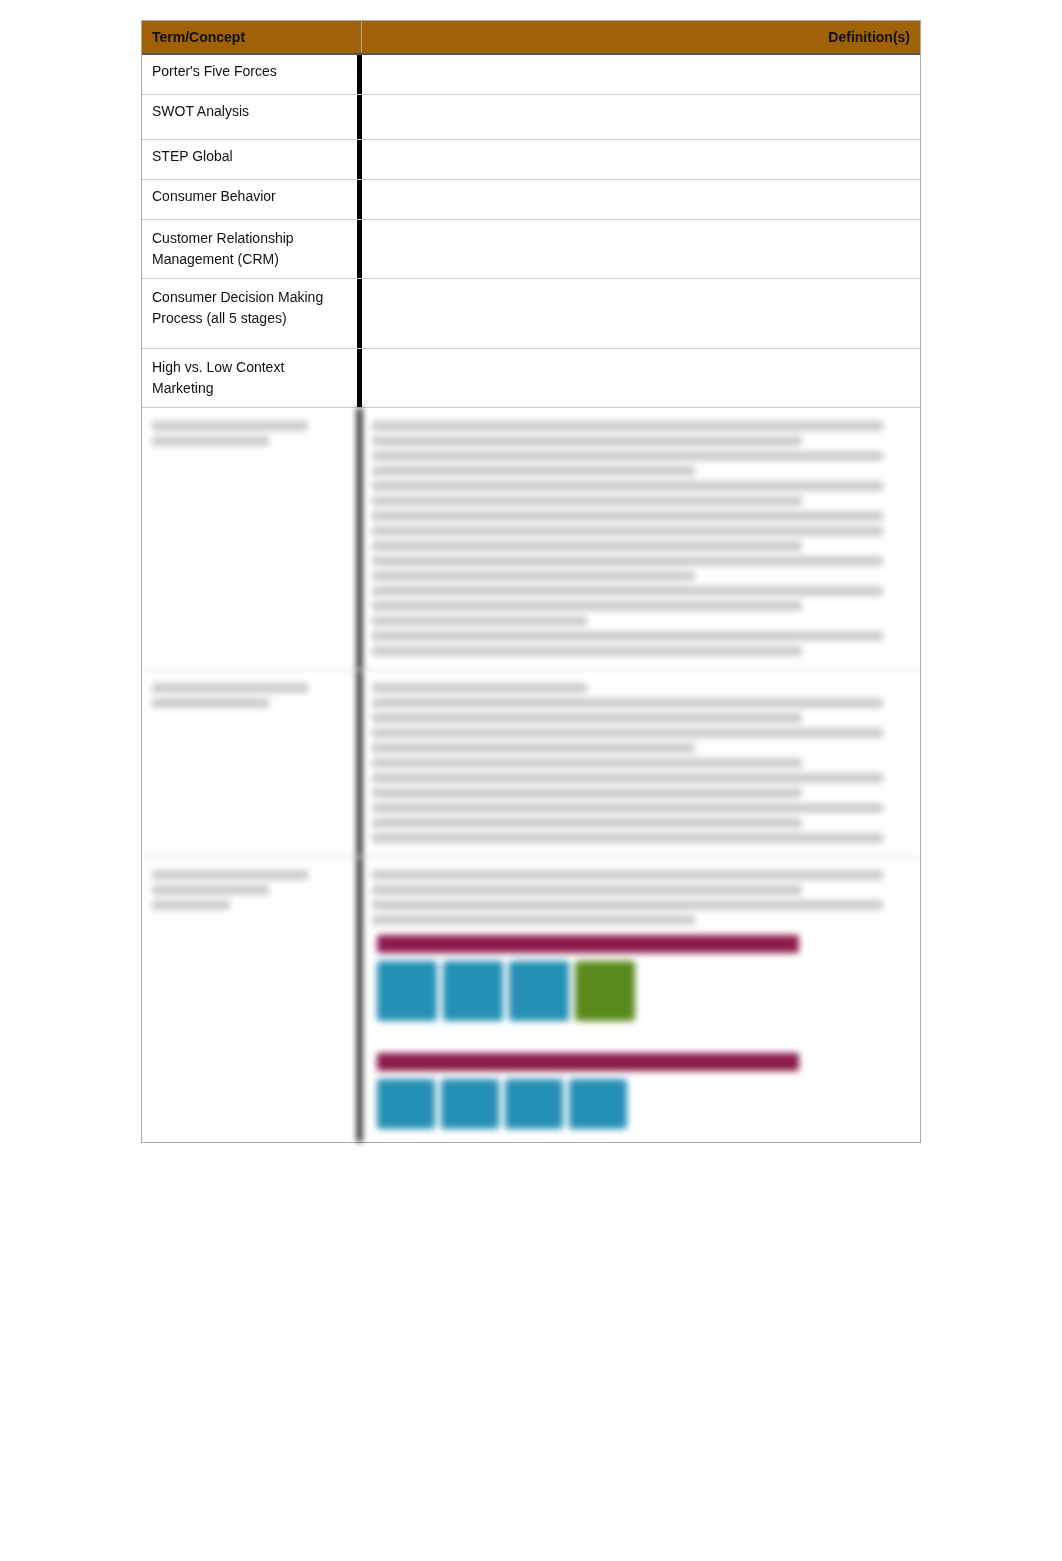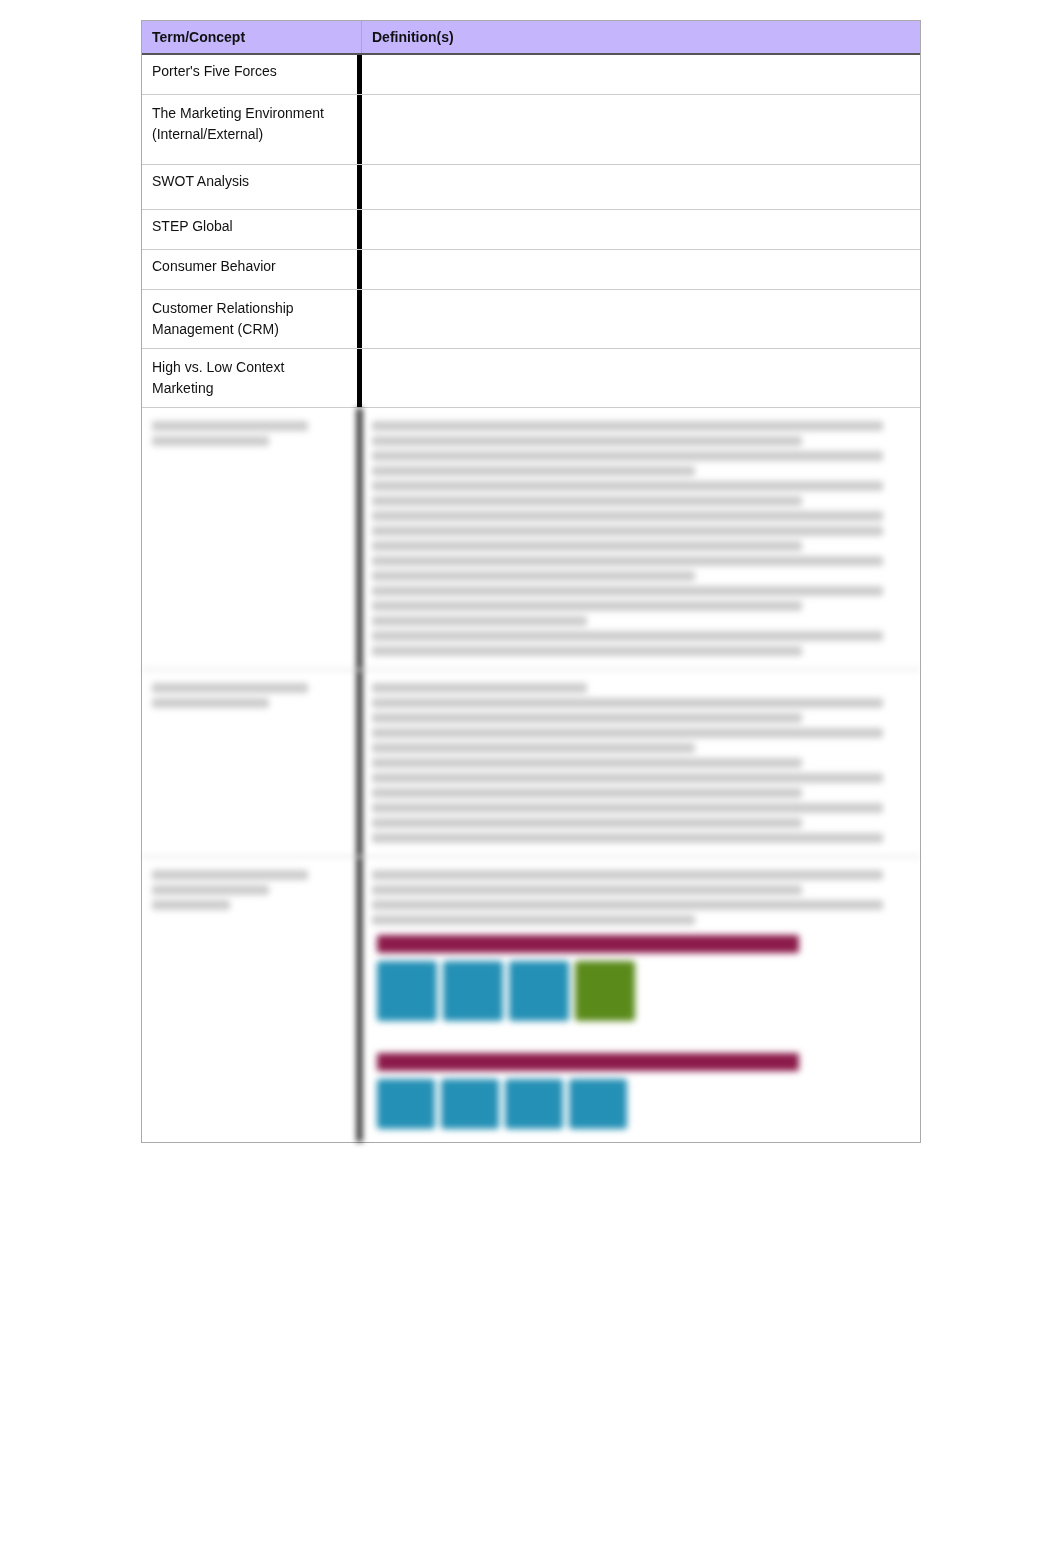--- a/index.html
+++ b/index.html
@@ -18,35 +18,36 @@
 
     .table-wrapper {
       width: 780px;
       margin: 0 auto;
       border: 1px solid #aaa;
     }
 
     .table-header {
       display: flex;
       border-bottom: 2px solid #555;
-      background: #c4b5fd;
+      background: #a16207;
     }
 
     .col-term {
       width: 220px;
       min-width: 220px;
       padding: 8px 10px;
       font-weight: bold;
       border-right: 1px solid #aaa;
     }
 
     .col-def {
       flex: 1;
       padding: 8px 10px;
       font-weight: bold;
+      text-align: right;
     }
 
     .table-row {
       display: flex;
       border-bottom: 1px solid #ccc;
       min-height: 40px;
     }
 
     .table-row:last-child {
       border-bottom: none;
@@ -163,24 +164,20 @@
     <div class="table-header">
       <div class="col-term">Term/Concept</div>
       <div class="col-def">Definition(s)</div>
     </div>
 
     <div class="table-row">
       <div class="col-term">Porter's Five Forces</div>
       <div class="col-def"></div>
     </div>
 
-    <div class="table-row" style="min-height:70px;">
-      <div class="col-term term-multiline">The Marketing Environment (Internal/External)</div>
-      <div class="col-def"></div>
-    </div>
 
     <div class="table-row" style="min-height:45px;">
       <div class="col-term">SWOT Analysis</div>
       <div class="col-def"></div>
     </div>
 
     <div class="table-row">
       <div class="col-term">STEP Global</div>
       <div class="col-def"></div>
     </div>
@@ -188,20 +185,24 @@
     <div class="table-row">
       <div class="col-term">Consumer Behavior</div>
       <div class="col-def"></div>
     </div>
 
     <div class="table-row" style="min-height:55px;">
       <div class="col-term term-multiline">Customer Relationship Management (CRM)</div>
       <div class="col-def"></div>
     </div>
 
+    <div class="table-row" style="min-height:70px;">
+      <div class="col-term term-multiline">Consumer Decision Making Process (all 5 stages)</div>
+      <div class="col-def"></div>
+    </div>
 
     <div class="table-row" style="min-height:55px;">
       <div class="col-term term-multiline">High vs. Low Context Marketing</div>
       <div class="col-def"></div>
     </div>
 
     <div class="table-row row-tall blurred">
       <div class="col-term">
         <div class="blurred-content">
           <div class="blur-line medium"></div>

